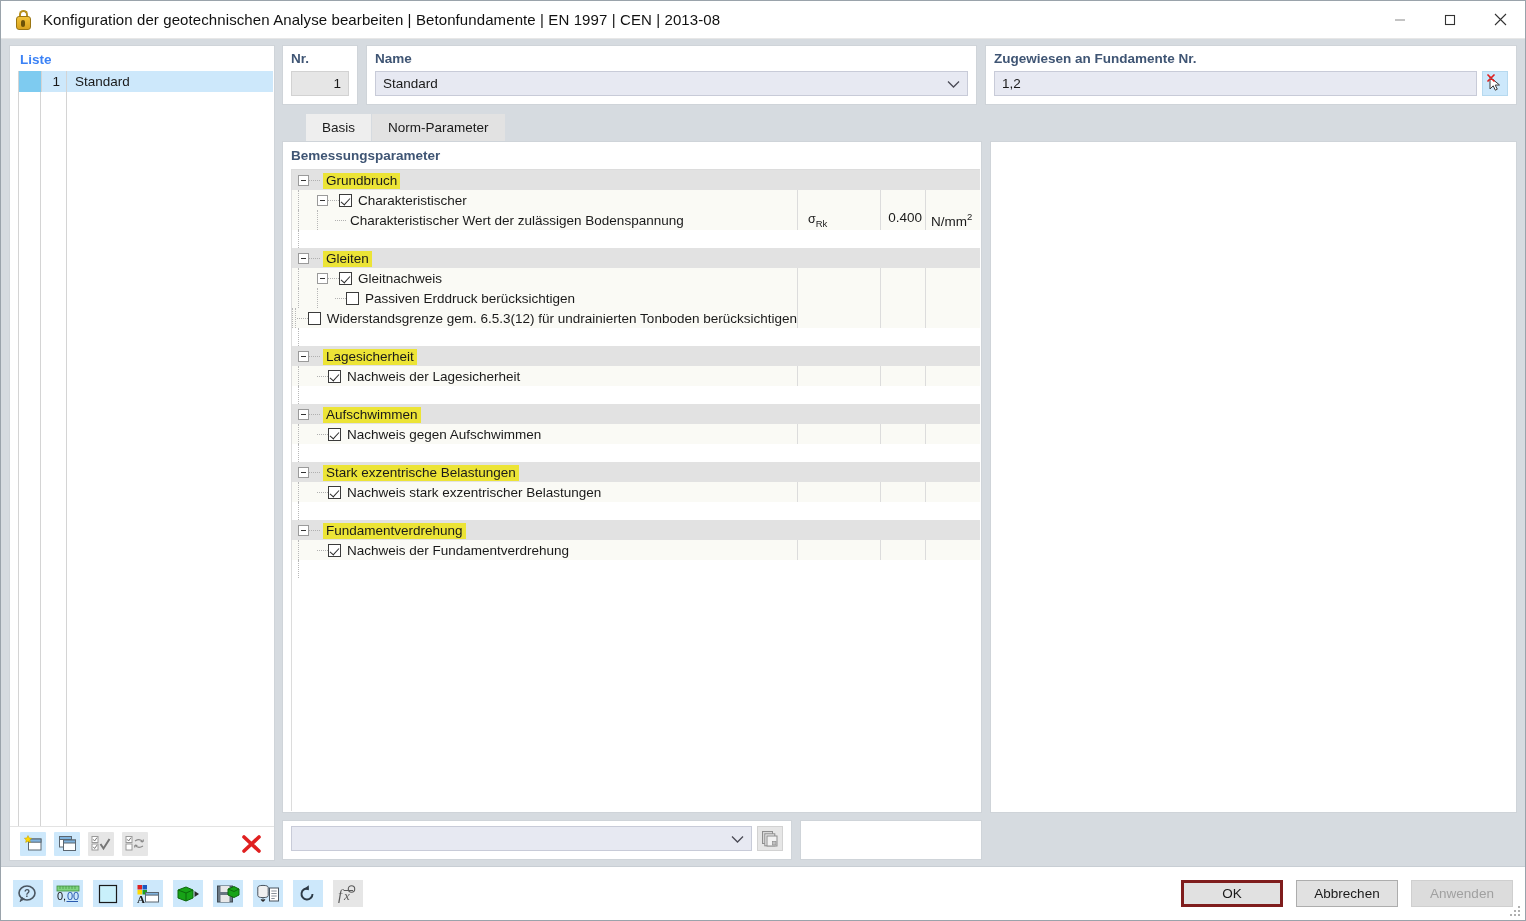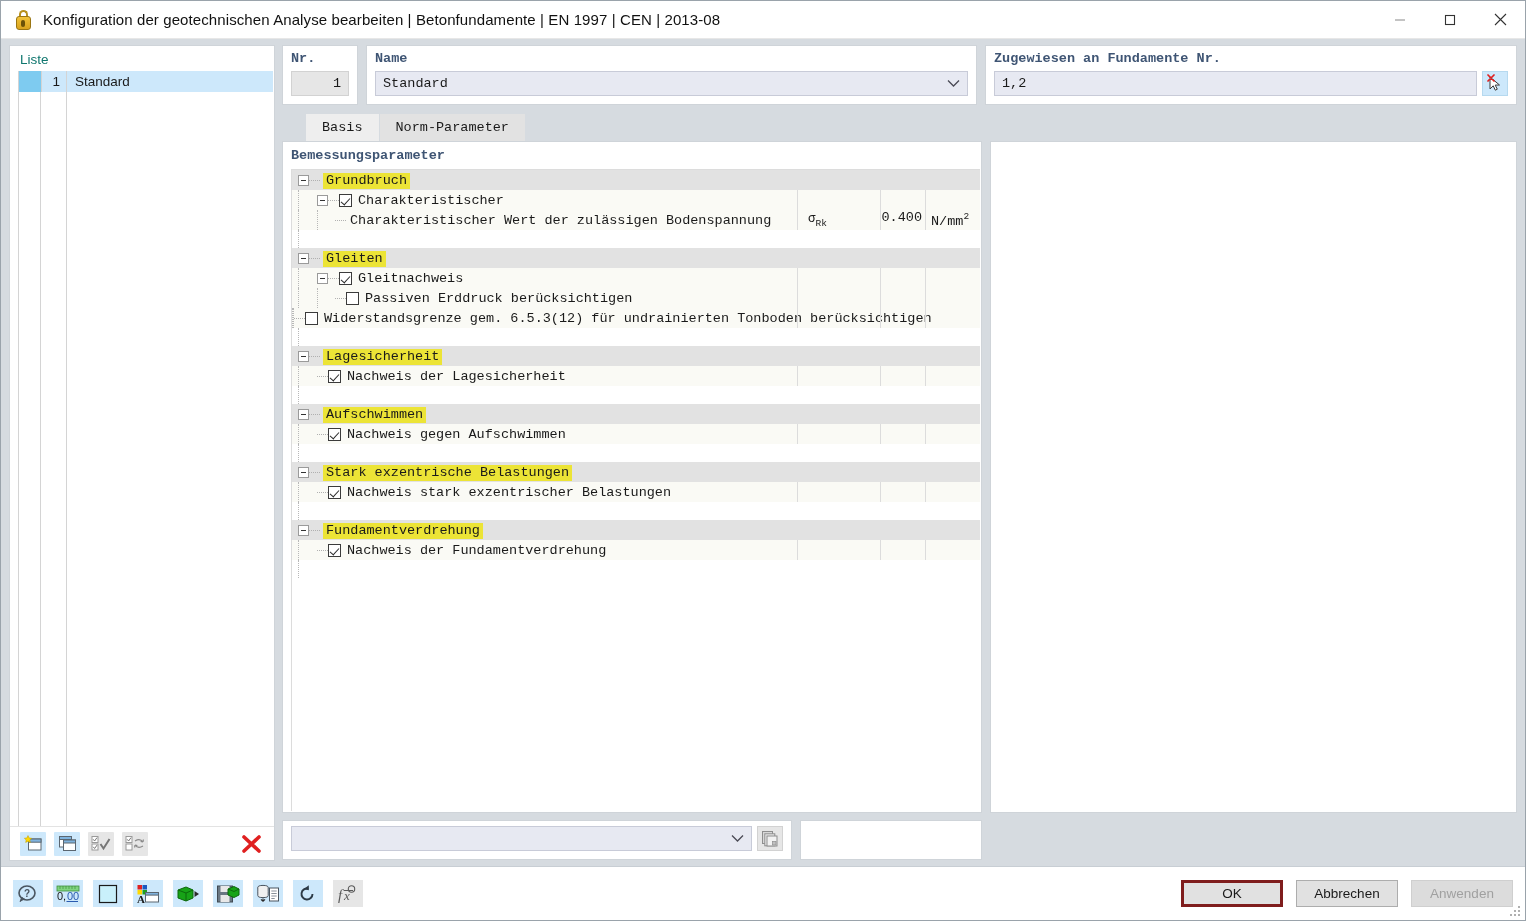--- a/index.html
+++ b/index.html
@@ -70,21 +70,21 @@
   
   .left-panel {
     width: 266px; min-width: 266px;
     display: flex; flex-direction: column;
     background: #ffffff;
     border: 1px solid #cfd4d9;
     margin-right: 7px;
     margin-bottom: 5px;
   }
   .panel-caption {
-    font-size: 13.5px; font-weight: normal; color: #0f766e;
+    font-size: 13.5px; font-weight: bold; color: #3b82f6;
     padding: 6px 8px 4px 10px;
   }
   .list-box {
     flex: 1 1 auto; margin: 0 1px 0 8px; background: #fff;
     border-left: 1px solid #d4d4d4; position: relative;
     display: flex; flex-direction: column;
   }
   .list-row {
     display: flex; align-items: center; height: 21px;
     background: #cde8fb;
@@ -110,21 +110,21 @@
     border-top: 1px solid #e3e3e3;
   }
   .tb-btn {
     width: 26px; height: 24px; display: flex; align-items: center;
     justify-content: center; background: #cde8fb; border-radius: 1px;
   }
   .tb-btn.dim { background: #e6e6e6; }
   .tb-btn.plain { background: transparent; }
 
   
-  .right-col { flex: 1 1 auto; display: flex; flex-direction: column; min-width: 0; font-family: Liberation Mono, monospace; }
+  .right-col { flex: 1 1 auto; display: flex; flex-direction: column; min-width: 0; }
   .top-fields { display: flex; gap: 8px; align-items: flex-start; }
   .field-box {
     background: #fff; border: 1px solid #cfd4d9;
     padding: 5px 8px 8px 8px;
   }
   .field-label {
     font-size: 13.5px; font-weight: bold; color: #3f5574;
     margin-bottom: 5px; white-space: nowrap;
   }
   .nr-box { width: 76px; }

